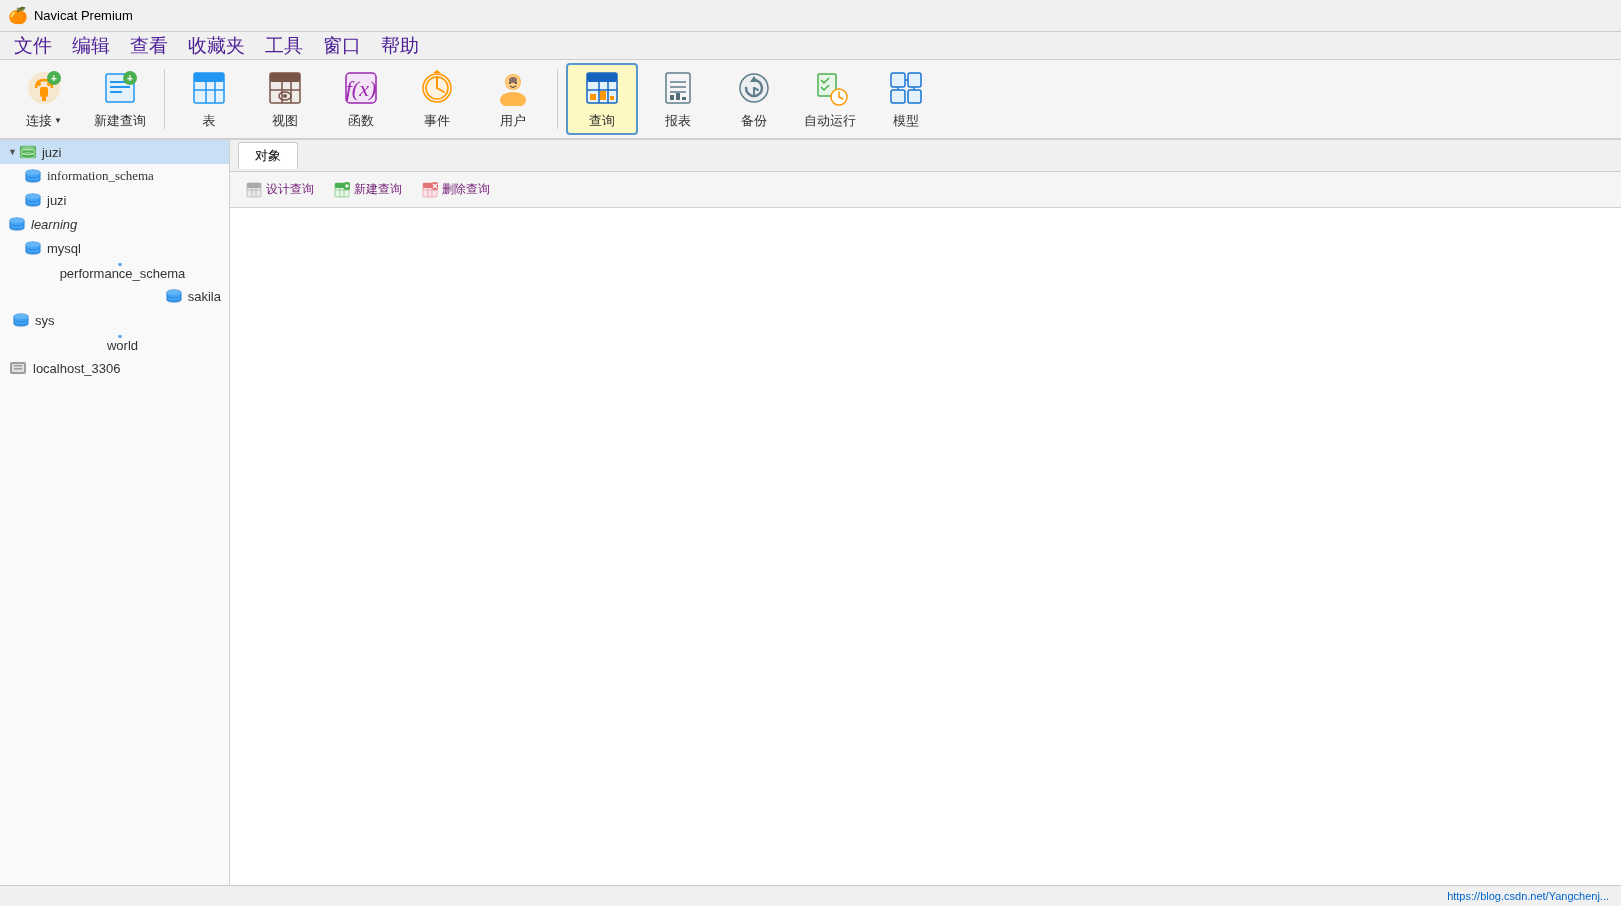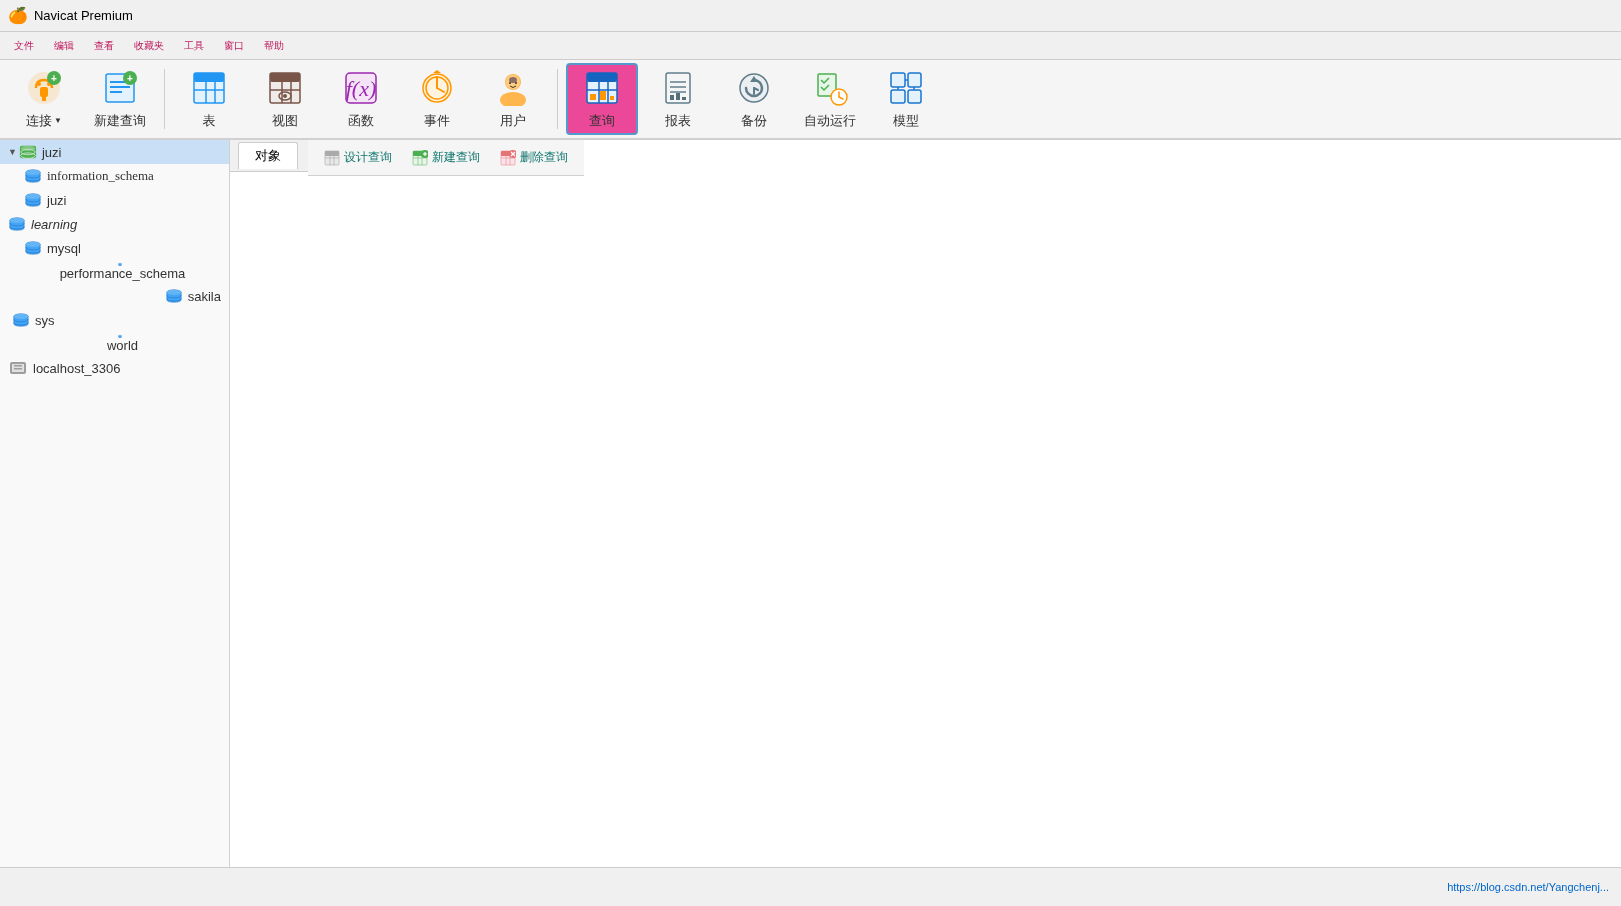--- a/index.html
+++ b/index.html
@@ -20,22 +20,22 @@
       background: #f0f0f0;
       height: 28px;
       display: flex;
       align-items: center;
       padding: 0 4px;
       border-bottom: 1px solid #ccc;
     }
     .menu-item {
       padding: 2px 10px;
       cursor: pointer;
-      font-size: 10px;
-      color: #be185d;
+      font-size: 19px;
+      color: #4c1d95;
     }
 
     
     .toolbar {
       background: #f5f5f5;
       height: 80px;
       display: flex;
       align-items: center;
       padding: 4px 8px;
       border-bottom: 2px solid #d0d0d0;
@@ -49,21 +49,21 @@
       width: 72px;
       height: 72px;
       cursor: pointer;
       border-radius: 4px;
       padding: 4px;
       border: 1px solid transparent;
       background: transparent;
       font-size: 12px;
       color: #333;
     }
-    .toolbar-btn.active { background: #ec4899; border: 2px solid #5599cc; }
+    .toolbar-btn.active { background: #fef9c3; border: 2px solid #5599cc; }
     .toolbar-btn .btn-icon { font-size: 28px; margin-bottom: 2px; line-height: 1; }
     .toolbar-btn .btn-label { font-size: 13px; line-height: 1.2; }
     .toolbar-sep { width: 1px; height: 60px; background: #ccc; margin: 0 4px; }
 
     
     .main-area {
       display: flex;
       height: calc(906px - 32px - 28px - 80px);
       background: white;
     }
@@ -84,20 +84,21 @@
       font-size: 13px;
       color: #333;
       height: 24px;
     }
     .sidebar-item.selected { background: #c8dff5; }
 
     
     .content-area {
       flex: 1;
       display: flex;
+      flex-direction: column;
     }
     .content-tabs {
       height: 32px;
       background: #f0f0f0;
       border-bottom: 1px solid #ccc;
       display: flex;
       align-items: center;
       padding: 0 8px;
     }
     .tab-item {
@@ -119,32 +120,32 @@
       padding: 0 8px;
       gap: 4px;
     }
     .content-action-btn {
       display: flex;
       align-items: center;
       gap: 4px;
       padding: 3px 8px;
       font-size: 12px;
       cursor: pointer;
-      color: #0f766e;
+      color: #701a75;
       border-radius: 3px;
     }
 
     .content-body {
       flex: 1;
       background: white;
     }
 
     
     .status-bar {
-      height: 39px;
+      height: 21px;
       background: #f0f0f0;
       border-top: 1px solid #ccc;
       display: flex;
       align-items: center;
       justify-content: flex-end;
       padding: 0 12px;
       font-size: 11px;
       color: #0066cc;
       position: fixed;
       bottom: 0;

